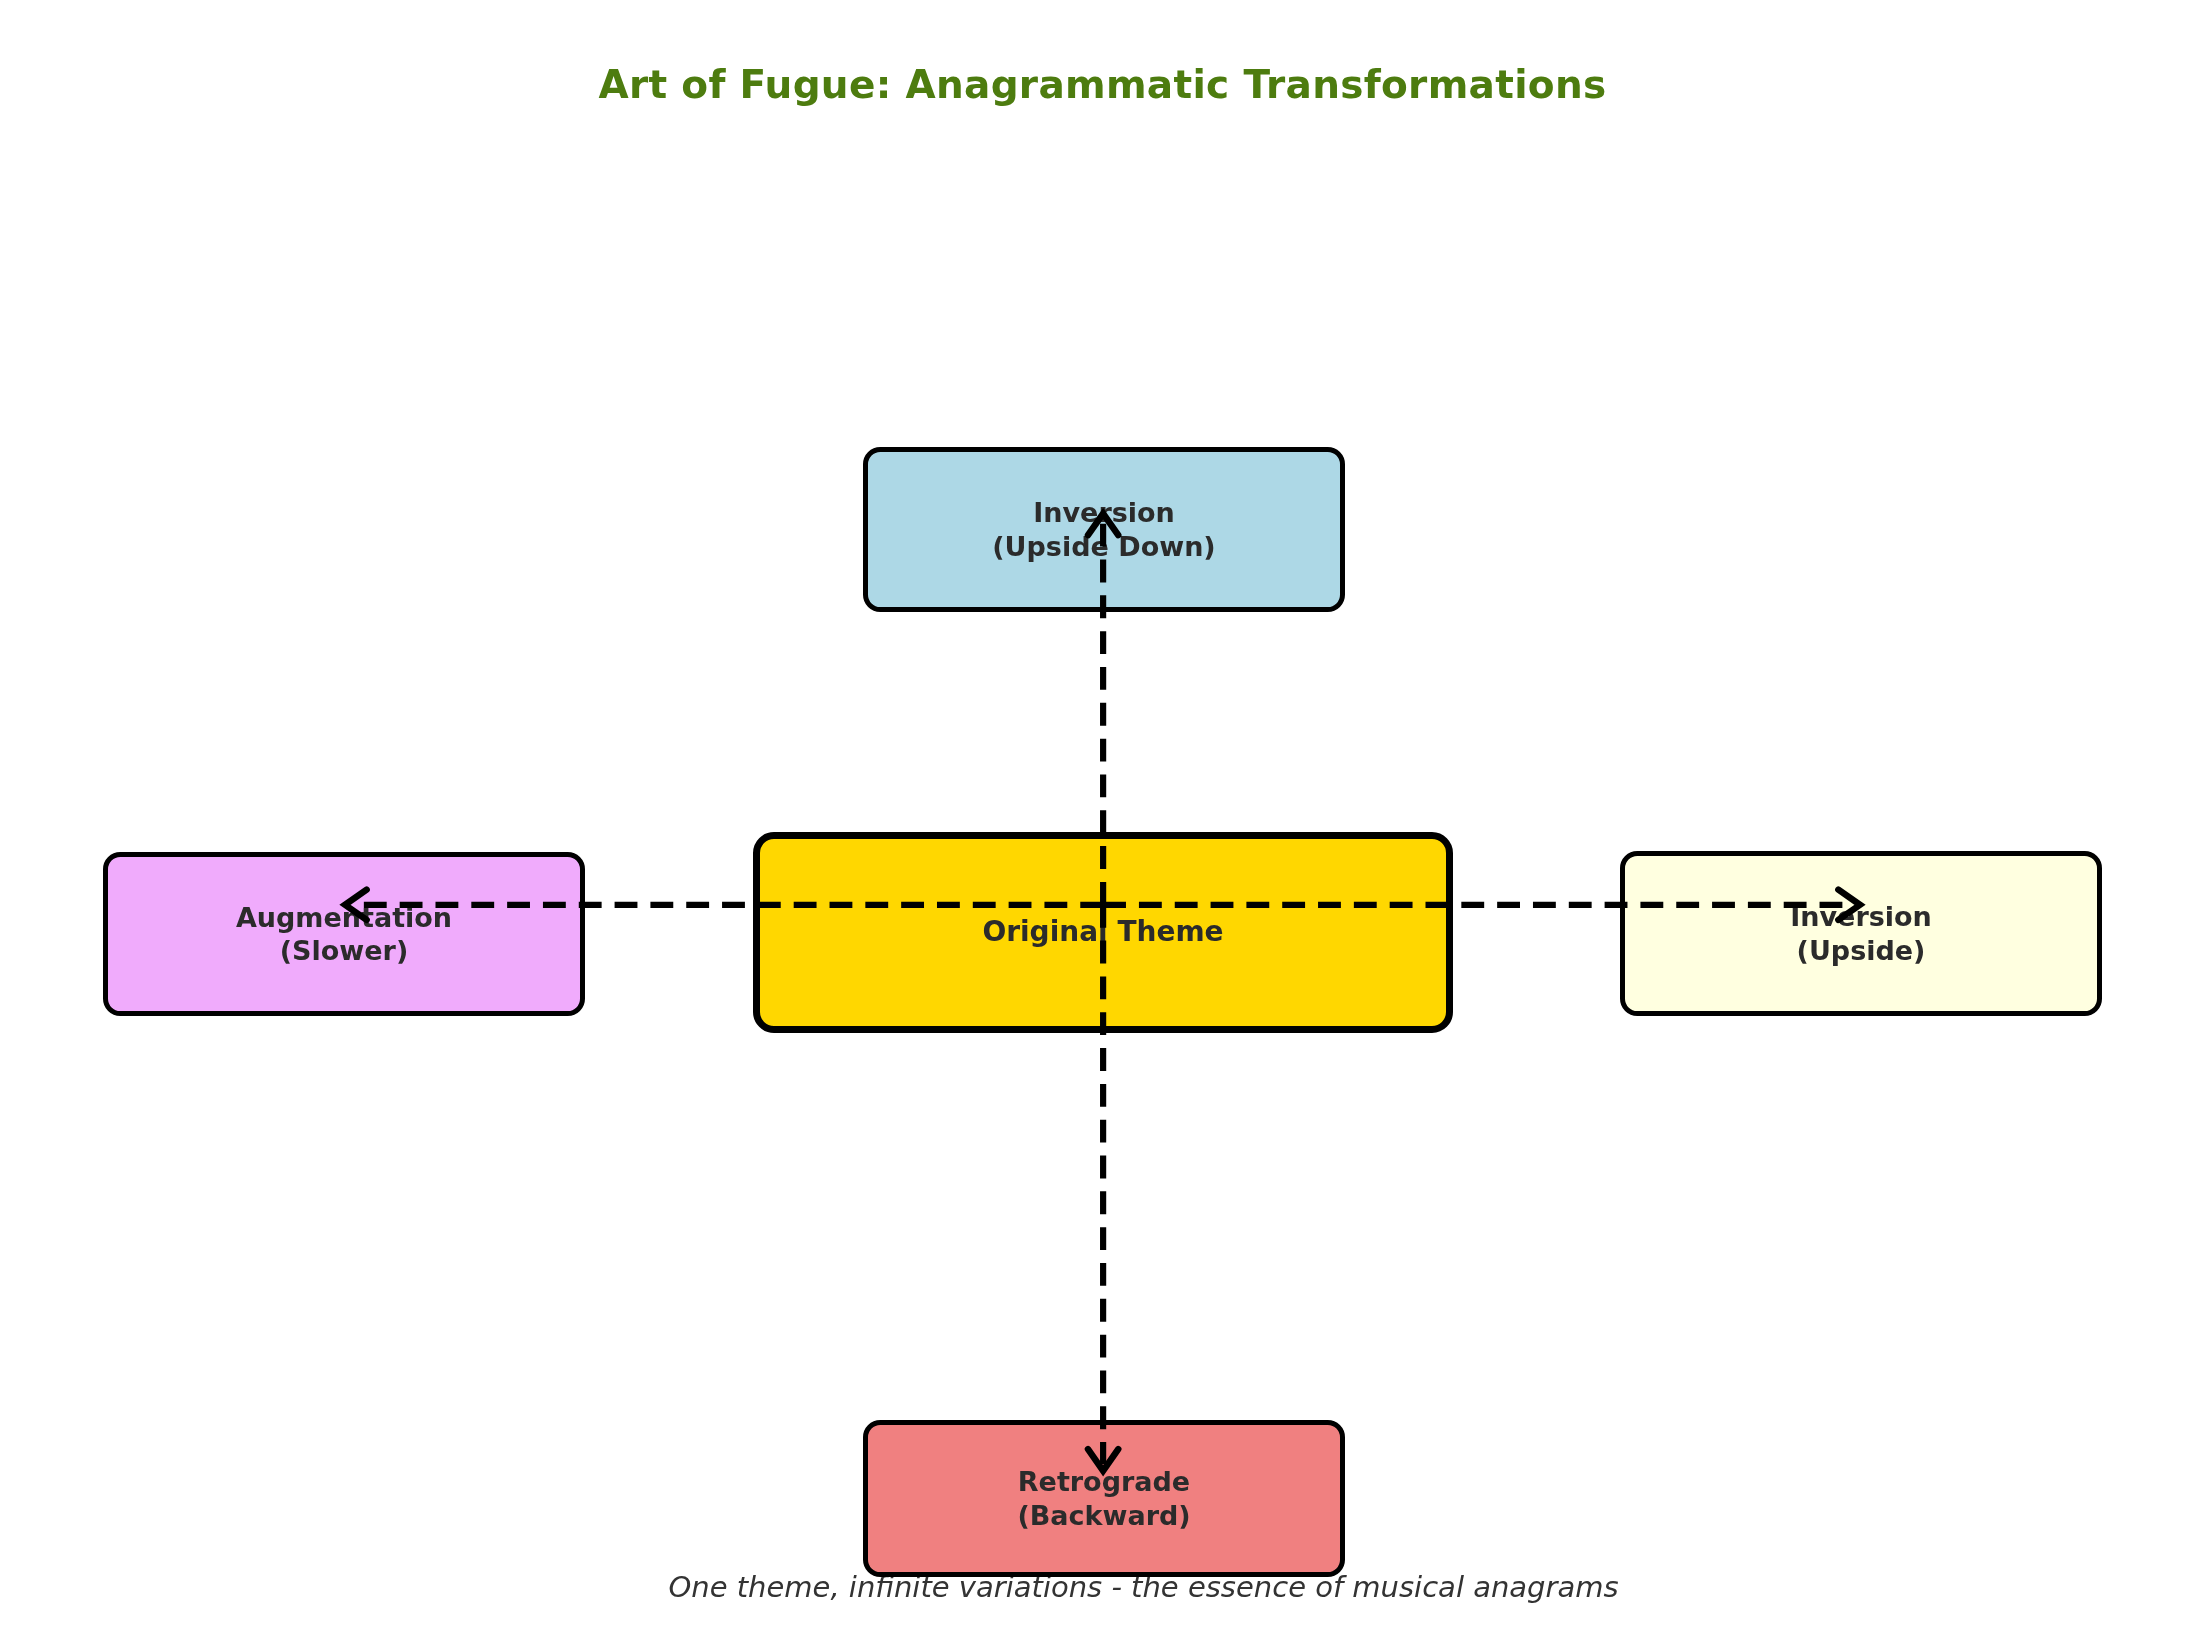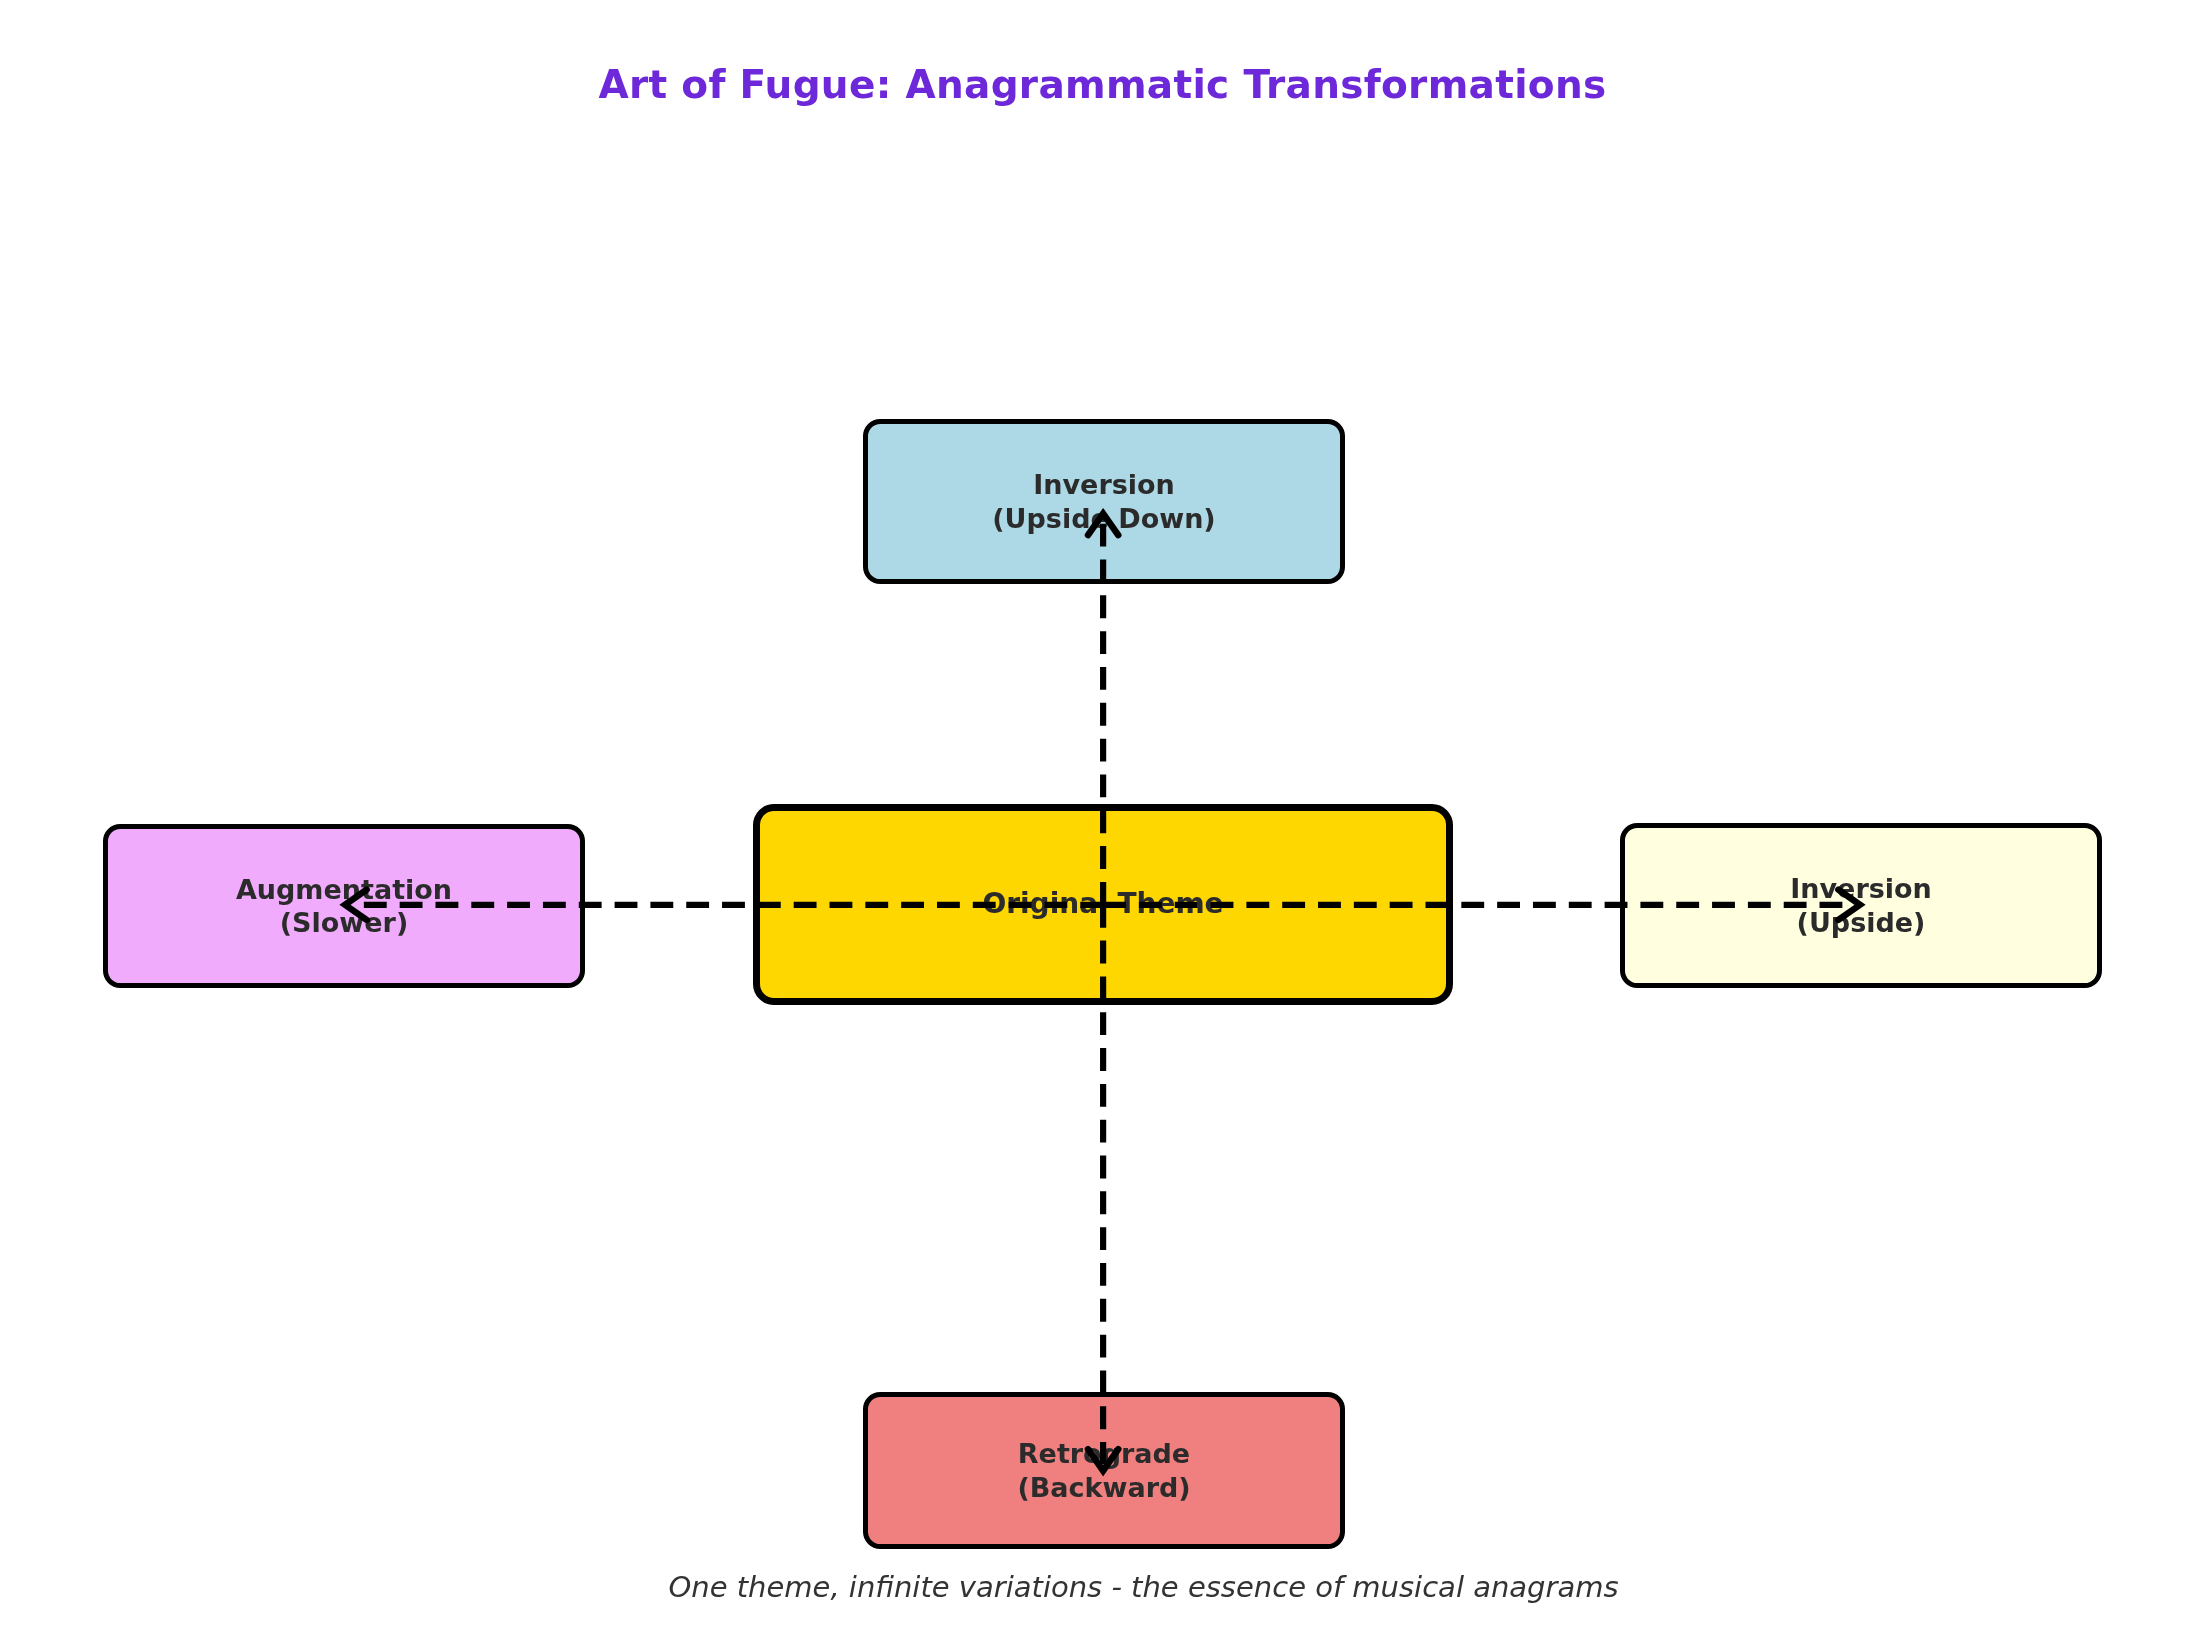--- a/index.html
+++ b/index.html
@@ -11,21 +11,21 @@
     font-family: "DejaVu Sans", "Liberation Sans", sans-serif;
     overflow: hidden;
   }
   .title {
     position: absolute;
     top: 62px; left: 0;
     width: 100%;
     text-align: center;
     font-size: 39px;
     font-weight: bold;
-    color: #6d28d9;
+    color: #4d7c0f;
     letter-spacing: 0.3px;
   }
   .caption {
     position: absolute;
     top: 1570px; left: 0;
     width: 100%;
     text-align: center;
     font-style: italic;
     font-size: 29px;
     color: #333333;
@@ -34,20 +34,21 @@
   .node {
     position: absolute;
     box-sizing: border-box;
     border: 5px solid #000000;
     border-radius: 17.3px;
     display: flex;
     align-items: center;
     justify-content: center;
     text-align: center;
     z-index: 1;
+    margin-top: 28px;
   }
   .node .label {
     font-weight: bold;
     font-size: 27px;
     line-height: 1.23;
     color: #2b2b2b;
   }
   .node-original     { left: 753px; top: 804px; width: 700px; height: 201px; border-width: 7.4px; border-radius: 21px; }
   .node-inversion    { left: 863px; top:  419px; width:  482px; height: 165px; }
   .node-augmentation { left:  103px; top: 824px; width:  482px; height: 164px; }

